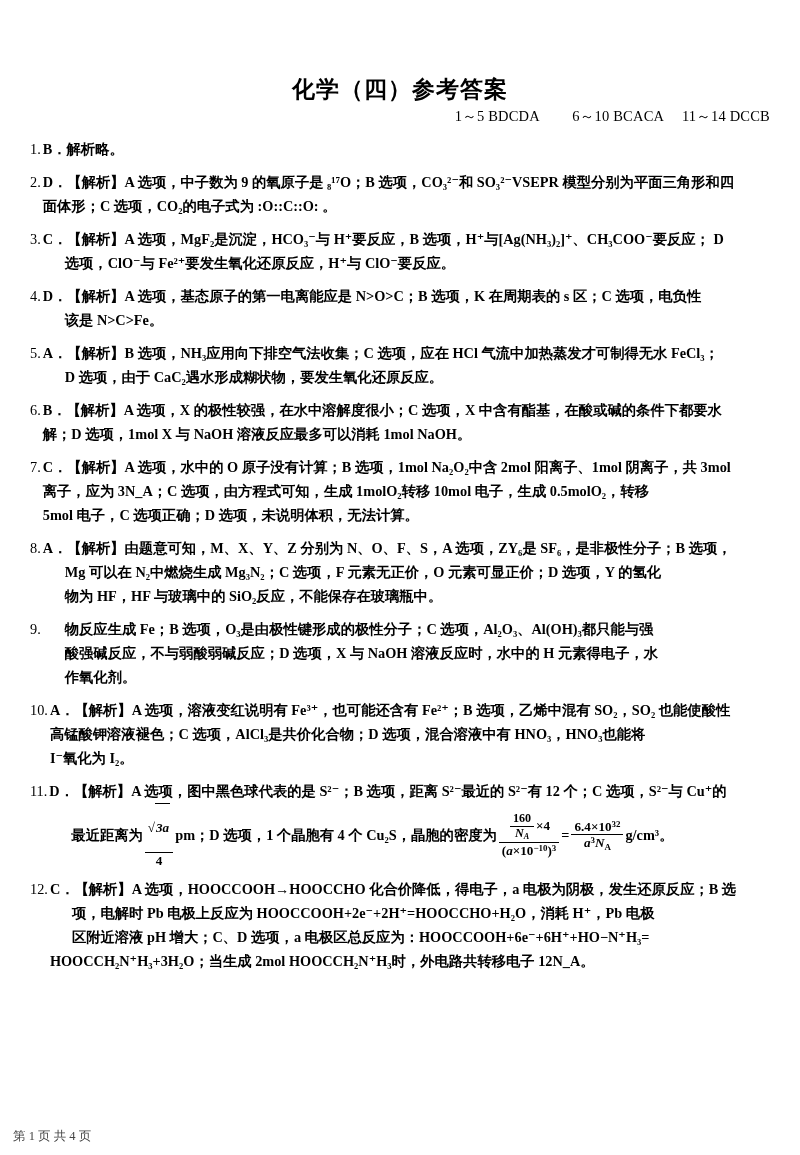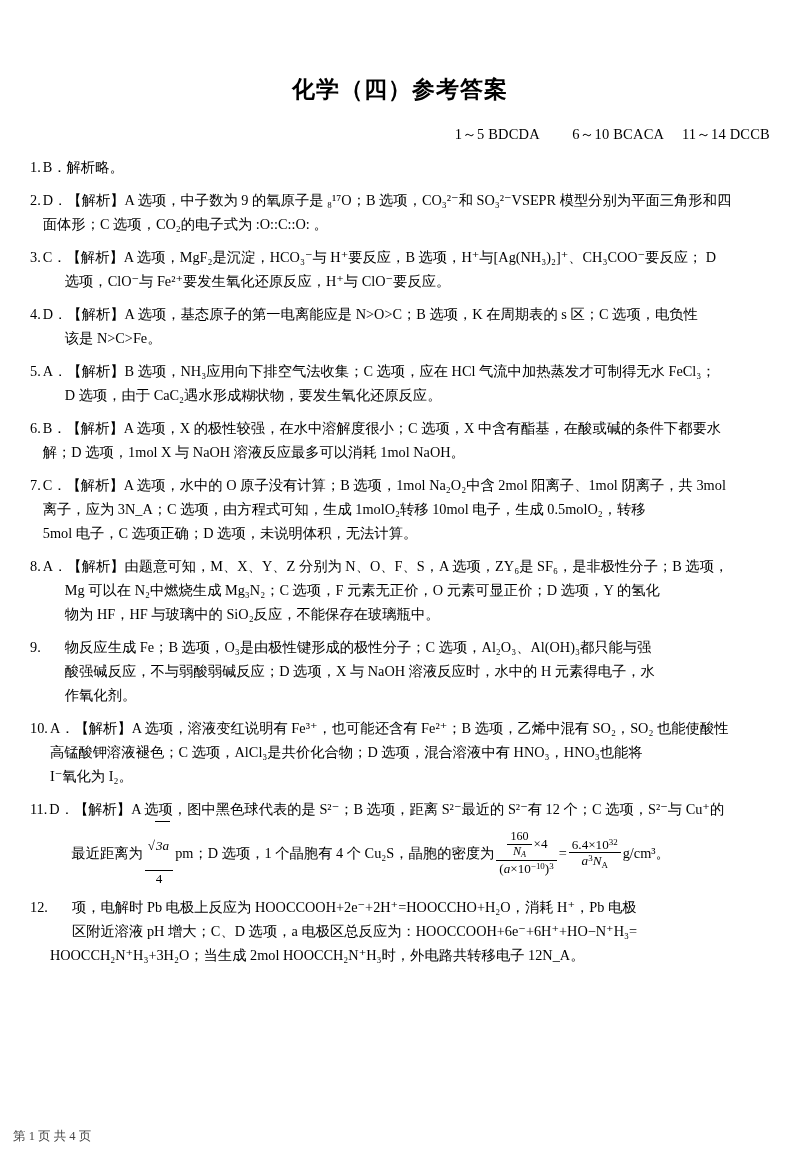--- a/index.html
+++ b/index.html
@@ -20,21 +20,21 @@
     height: 1155px;
     box-sizing: border-box;
     padding: 56px 30px 20px 30px;
     position: relative;
   }
   .doc-title {
     text-align: center;
     font-size: 23px;
     font-weight: bold;
     letter-spacing: 1px;
-    margin: 18px 0 20px 0;
+    margin: 18px 0 2px 0;
     font-family: "Liberation Serif", "DejaVu Serif", serif;
   }
   .objective-line {
     font-size: 14.5px;
     margin: 0 0 11px 0;
     white-space: pre;
     letter-spacing: 0.2px;
     text-align: right;
   }
   .item {
@@ -46,20 +46,21 @@
   }
   .item-num {
     flex: 0 0 auto;
     white-space: nowrap;
     padding-right: 2px;
   }
   .item-body {
     flex: 1 1 auto;
     text-align: justify;
     text-justify: inter-ideograph;
+    font-weight: bold;
   }
   .line {
     display: block;
   }
   sub {
     font-size: 0.68em;
     vertical-align: -0.28em;
   }
   sup {
     font-size: 0.68em;
@@ -233,20 +234,21 @@
           <span class="den"><span class="ital">a</span><sup>3</sup><span class="ital">N</span><sub>A</sub></span>
         </span>
         <span>g/cm³。</span>
       </span>
     </span>
   </div>
 
   <div class="item">
     <span class="item-num">12.</span>
     <span class="item-body">
+      <span class="line">C．【解析】A 选项，HOOCCOOH→HOOCCHO 化合价降低，得电子，a 电极为阴极，发生还原反应；B 选</span>
       <span class="line pad-left-22">项，电解时 Pb 电极上反应为 HOOCCOOH+2e⁻+2H⁺=HOOCCHO+H₂O，消耗 H⁺，Pb 电极</span>
       <span class="line pad-left-22">区附近溶液 pH 增大；C、D 选项，a 电极区总反应为：HOOCCOOH+6e⁻+6H⁺+HO−N⁺H₃=</span>
       <span class="line">HOOCCH₂N⁺H₃+3H₂O；当生成 2mol HOOCCH₂N⁺H₃时，外电路共转移电子 12N_A。</span>
     </span>
   </div>
 
   <div class="footer">第 1 页 共 4 页</div>
 
 </div>
 

